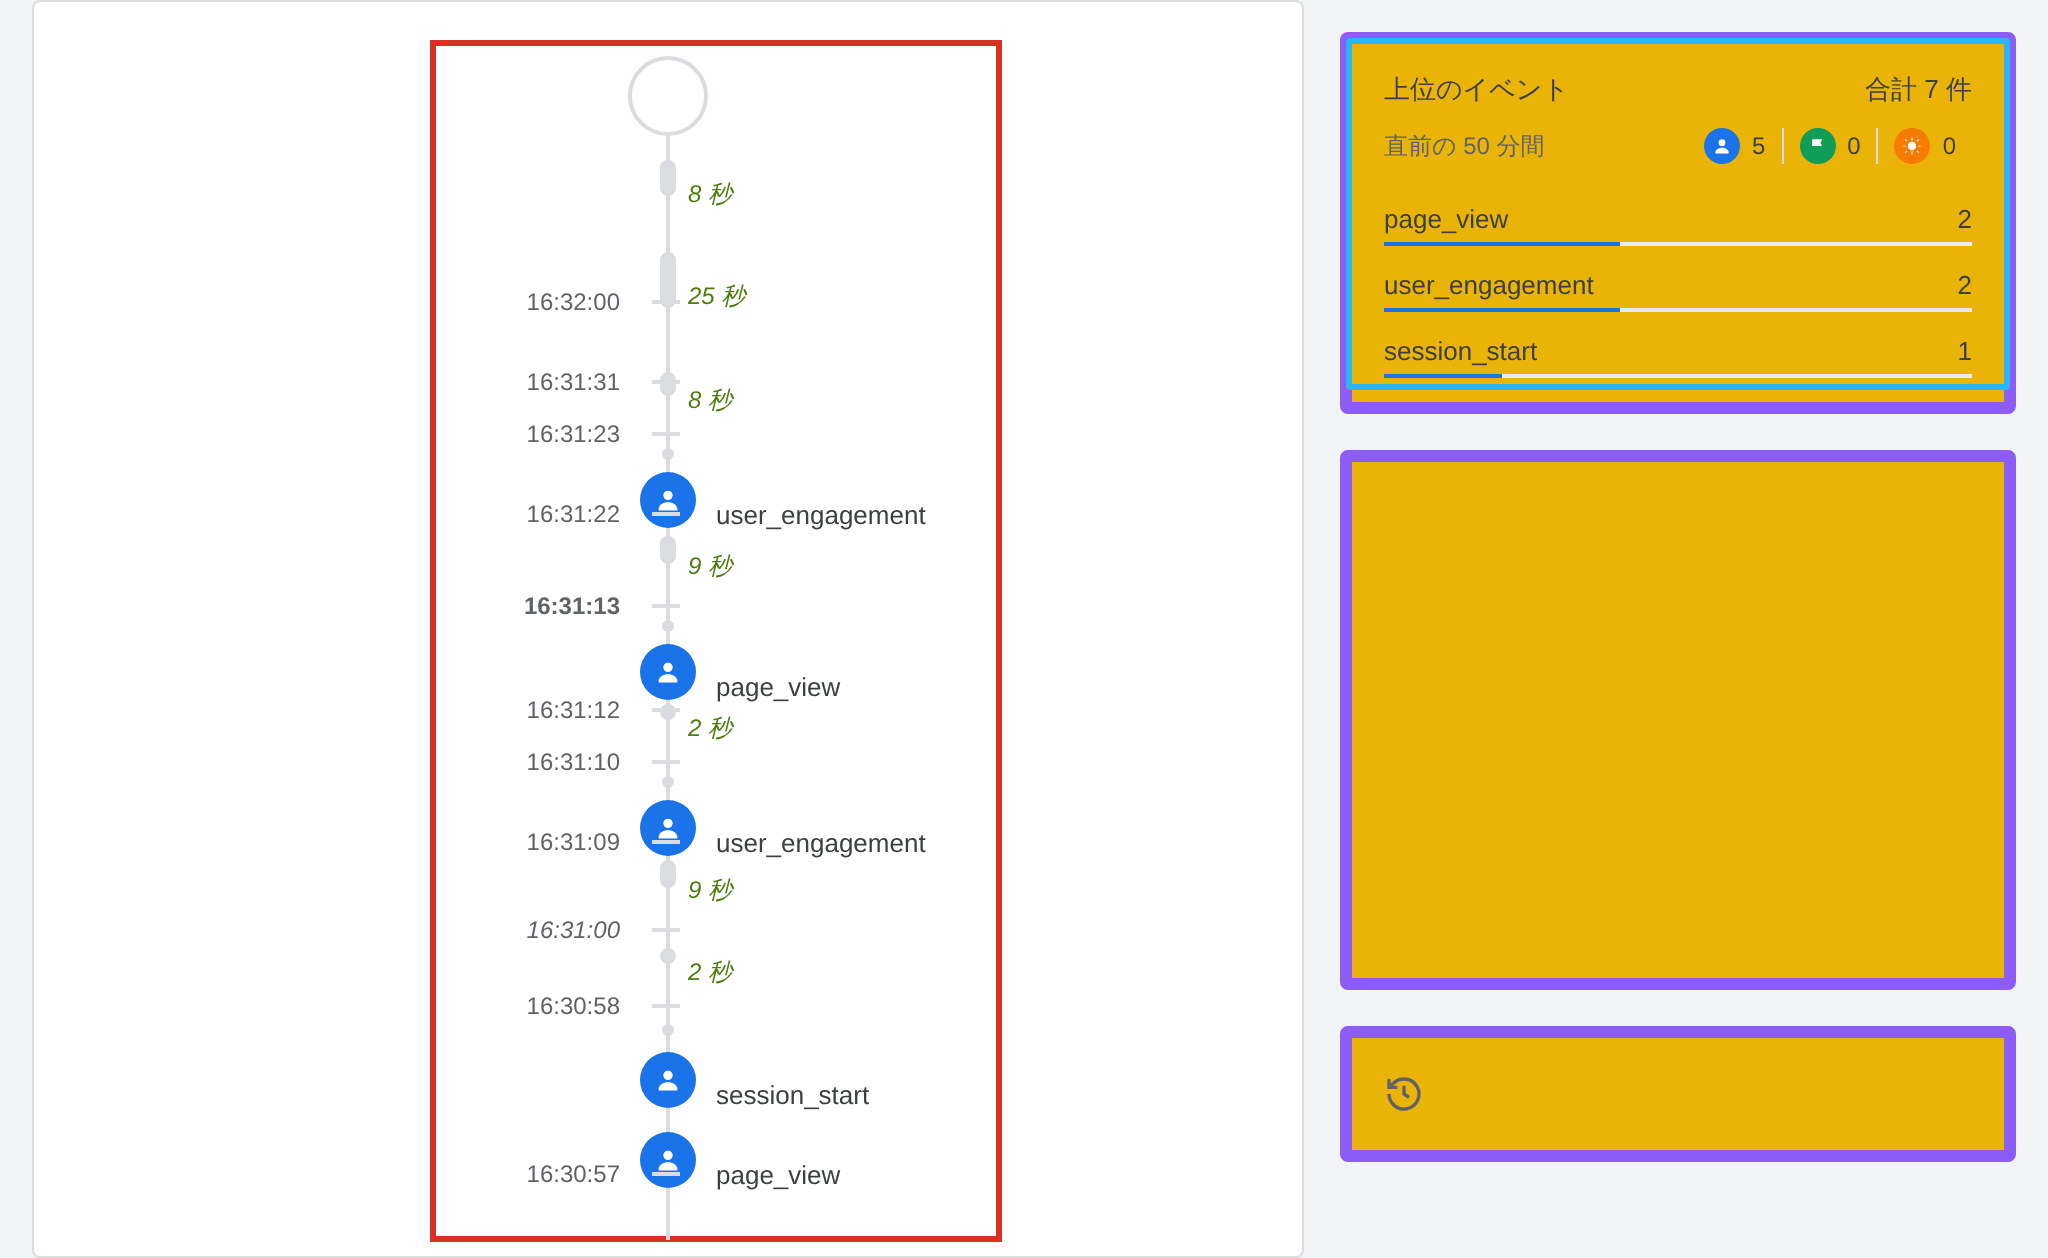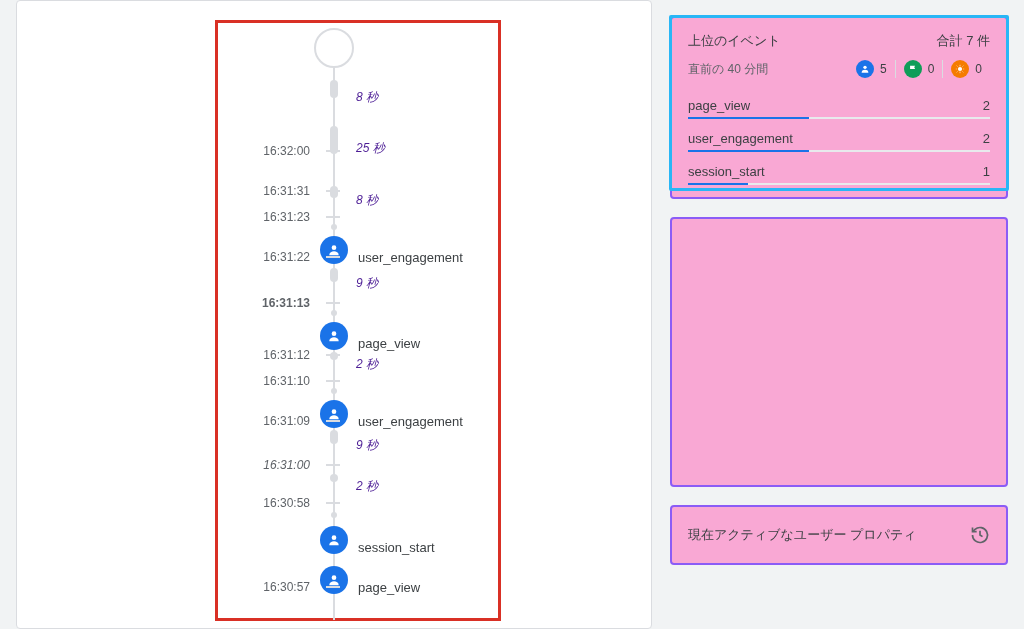--- a/index.html
+++ b/index.html
@@ -81,24 +81,24 @@
 
   .gap-bar {
     position: absolute;
     left: 94px;
     width: 8px;
     background: #dadce0;
     border-radius: 4px;
   }
   .gap-label {
     position: absolute;
-    left: 120px;
+    left: 108px;
     font-size: 12px;
     font-style: italic;
-    color: #4c1d95;
+    color: #4d7c0f;
     top: -7px;
   }
 
   .node {
     position: absolute;
     left: 84px;
     width: 28px;
     height: 28px;
     border-radius: 50%;
     background: #1a73e8;
@@ -124,22 +124,22 @@
   }
 
   
   .right-col {
     position: absolute;
     left: 670px;
     top: 16px;
     width: 338px;
   }
   .card {
-    background: #f9a8d4;
-    border: 2px solid #8b5cf6;
+    background: #eab308;
+    border: 6px solid #8b5cf6;
     border-radius: 4px;
     margin-bottom: 18px;
     position: relative;
   }
   .blue-box {
     position: absolute;
     top: -3px; left: -3px;
     right: -3px;
     height: 176px;
     border: 3px solid #29b6f6;
@@ -305,21 +305,21 @@
 <div class="right-col">
 
   <div class="card">
     <div class="blue-box"></div>
     <div class="card-inner">
       <div class="row1">
         <span>上位のイベント</span>
         <span>合計 7 件</span>
       </div>
       <div class="row2">
-        <span>直前の 40 分間</span>
+        <span>直前の 50 分間</span>
         <span class="badges" id="badges">
             <span class="badge">
               <span class="bicon blue">
                 <svg viewBox="0 0 24 24" fill="#fff">
                   <circle cx="12" cy="8" r="4"></circle>
                   <path d="M4 20c0-4 4-6 8-6s8 2 8 6v1H4z"></path>
                 </svg>
               </span>
               <span class="bval">5</span>
             </span>
@@ -371,21 +371,20 @@
             </div>
           </div>
         </div>
     </div>
   </div>
 
   <div class="card spacer-card"></div>
 
   <div class="card prop-card">
     <div class="prop-head">
-      <span>現在アクティブなユーザー プロパティ</span>
       <span class="history-icon">
         <svg viewBox="0 0 24 24" fill="none" stroke="currentColor" stroke-width="2">
           <path d="M3 12a9 9 0 1 0 3-6.7L3 8"></path>
           <polyline points="3 3 3 8 8 8"></polyline>
           <polyline points="12 7 12 12 15 14"></polyline>
         </svg>
       </span>
     </div>
   </div>
 

